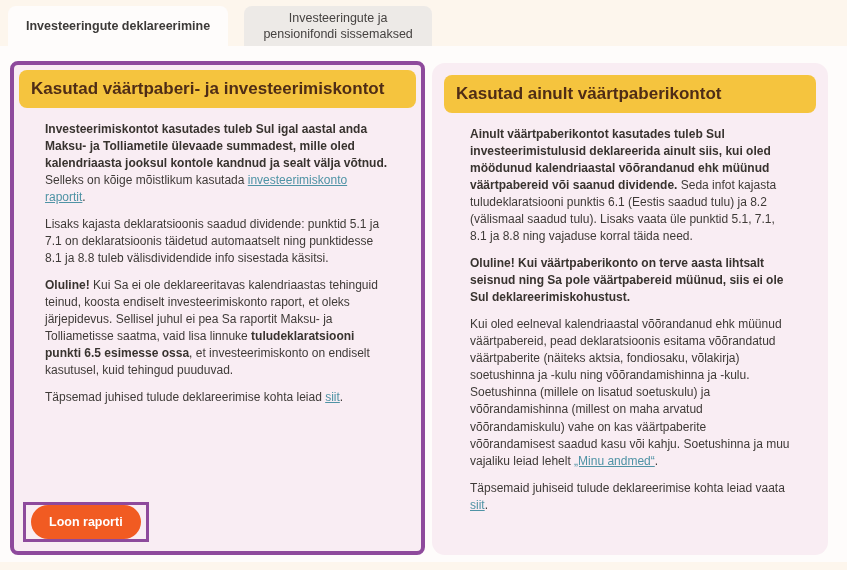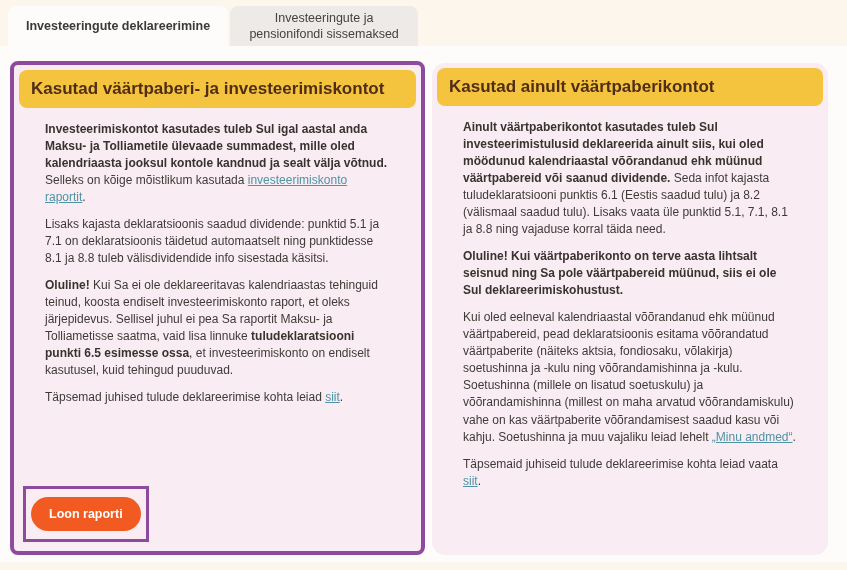--- a/index.html
+++ b/index.html
@@ -14,49 +14,49 @@
     --text:#3e3a37;
   }
   *{box-sizing:border-box;}
   html,body{margin:0;padding:0;}
   body{
     width:847px;height:570px;position:relative;overflow:hidden;
     background:var(--page-bg);
     font-family:"Liberation Sans", sans-serif;
   }
   .content-bg{position:absolute;left:0;top:46px;width:847px;height:516px;background:#fefcfb;}
-  .tabbar{position:absolute;left:8px;top:6px;display:flex;align-items:flex-end;gap:2px;z-index:2;}
+  .tabbar{position:absolute;left:8px;top:6px;display:flex;align-items:flex-end;gap:16px;z-index:2;}
   .tab{
     border-radius:8px 8px 0 0;display:flex;align-items:center;justify-content:center;
     text-align:center;font-size:12.5px;color:#3c3a38;cursor:pointer;height:40px;
   }
   .tab.active{background:#fefcfb;font-weight:bold;padding:0 18px;}
   .tab.inactive{background:var(--tab-inactive);width:188px;padding:0 12px;line-height:1.3;color:#454240;}
   .panel{z-index:1;}
   .panel-left{
     position:absolute;left:10px;top:61px;width:415px;height:494px;
     border:4px solid var(--purple);border-radius:8px;
     background:var(--panel-bg);padding:5px;overflow:hidden;
   }
   .panel-right{
     position:absolute;left:432px;top:63px;width:396px;height:492px;
-    border-radius:13px;background:var(--panel-bg);padding:5px;overflow:hidden;
+    border-radius:13px;background:var(--panel-bg);padding:12px;overflow:hidden;
   }
   .panel-header{
     background:var(--header-yellow);color:var(--header-text);
     border-radius:8px;font-weight:bold;font-size:17px;padding:9px 12px;
   }
   .panel-body{padding:3px 10px 64px 10px;font-size:12px;line-height:1.42;color:var(--text);}
   .panel-right .panel-body{padding-bottom:12px;}
   .panel-body p{margin:10px 16px;}
   .panel-body .b{font-weight:bold;color:#38332f;}
   a{color:var(--link);text-decoration:underline;}
   .button-wrap{
     position:absolute;left:9px;bottom:9px;
-    border:3px solid var(--purple);padding:8px 5px;
+    border:3px solid var(--purple);padding:0 5px;
   }
   .cta{
     background:var(--button-orange);color:#ffffff;font-weight:bold;font-size:12.5px;
     border:none;border-radius:17px;padding:10px 18px;cursor:pointer;
     font-family:"Liberation Sans", sans-serif;
   }
 </style>
 </head>
 <body>
 

